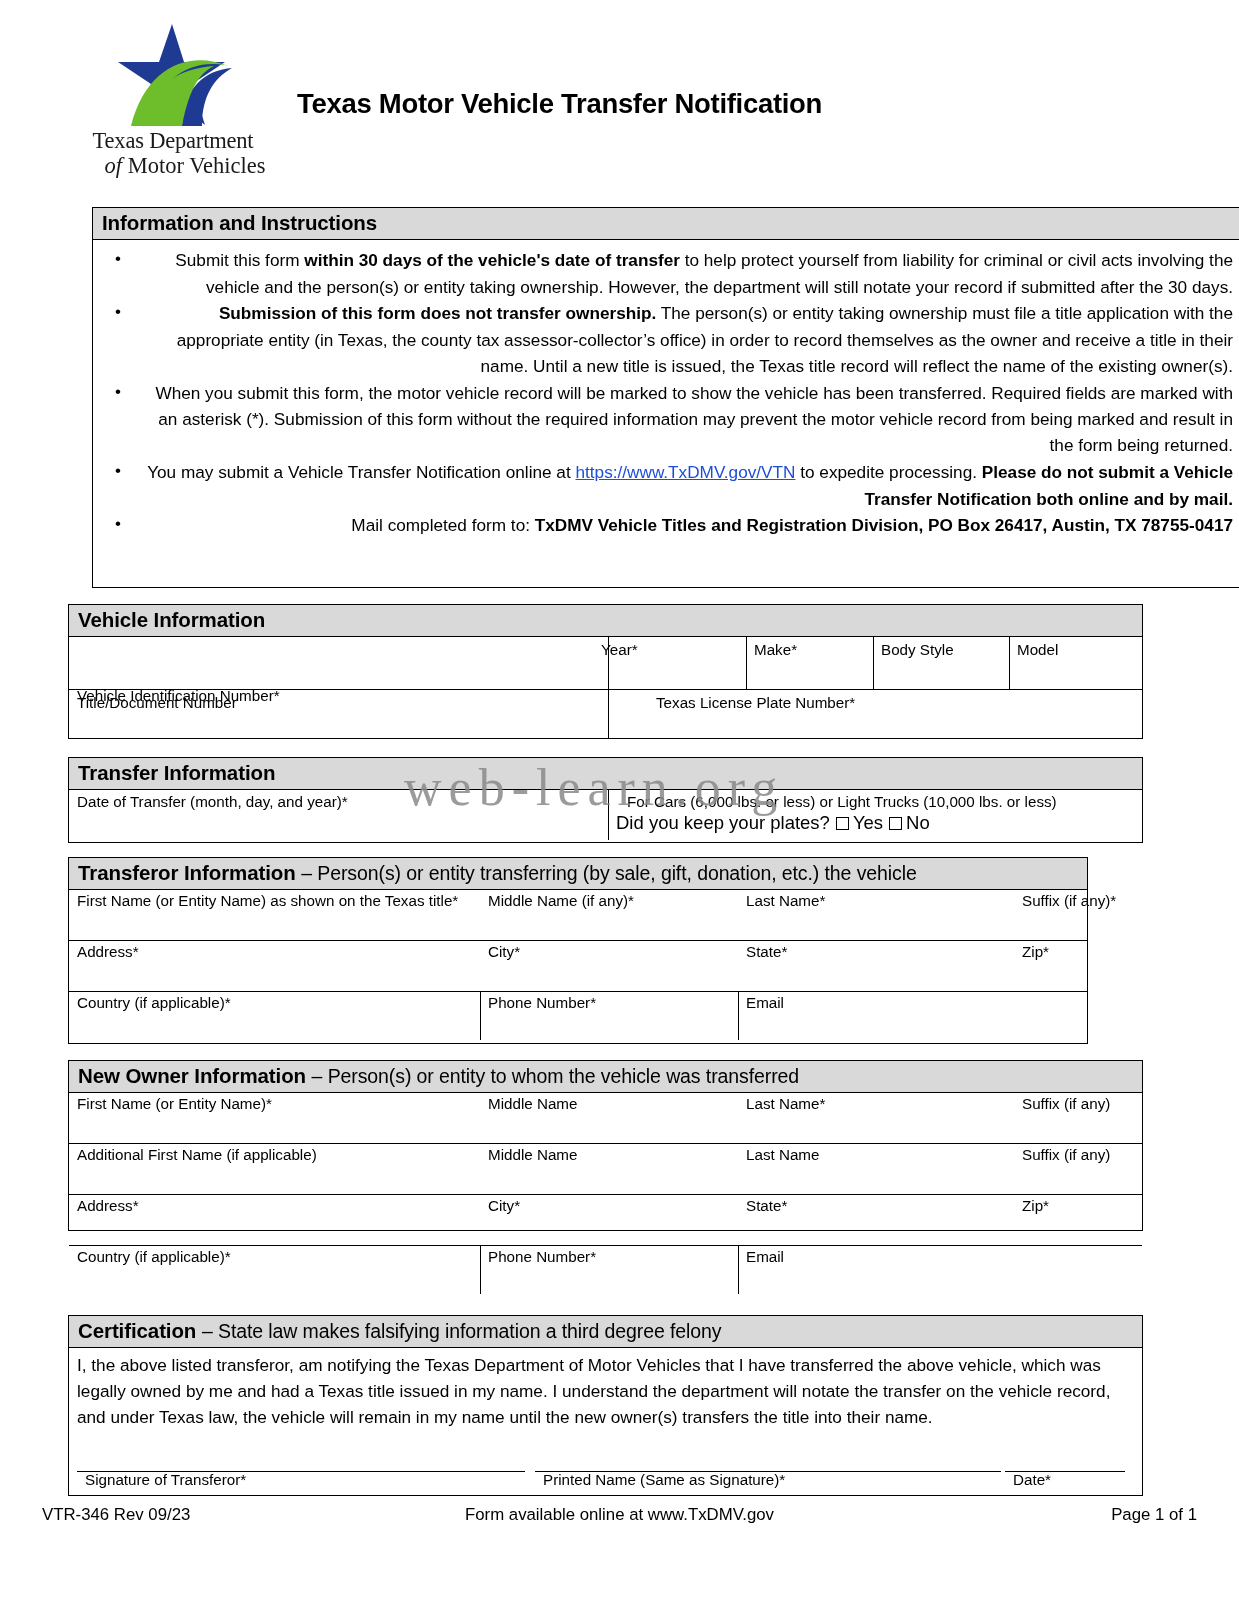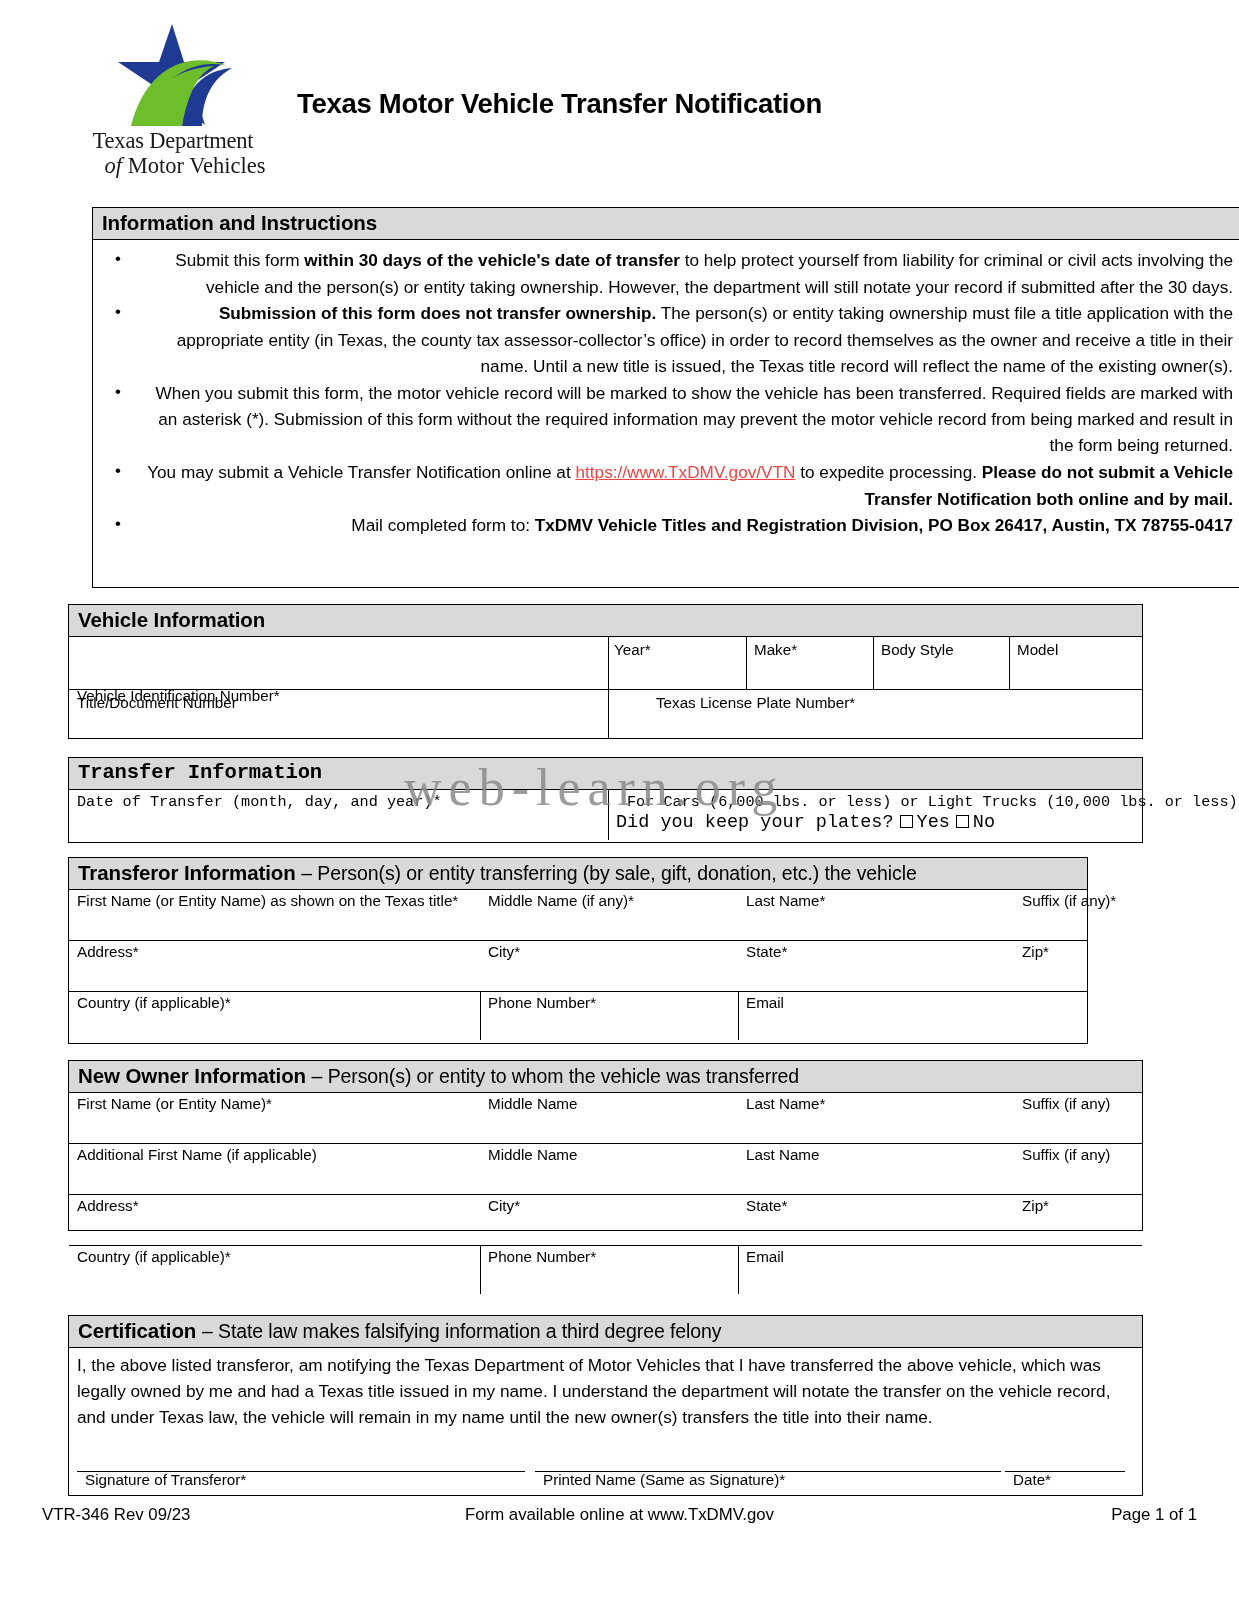--- a/index.html
+++ b/index.html
@@ -91,21 +91,21 @@
   }
   ul.instr > li::before {
     content: "\2022";
     position: absolute;
     left: -22px;
     top: -1px;
     font-size: 17px;
   }
   b, strong { font-weight: bold; }
   a.link {
-    color: #ef4444;
+    color: #1d4ed8;
     text-decoration: underline;
   }
 
   
   #vehicle { left: 68px; top: 604px; width: 1075px; height: 135px; }
   .vrow { position: relative; }
   .vrow.r1 { height: 53px; border-bottom: 1.4px solid #000; }
   .vrow.r2 { height: 49px; }
   .cell {
     position: absolute;
@@ -116,21 +116,21 @@
     white-space: nowrap;
   }
   .vdiv {
     position: absolute;
     top: 0; bottom: 0;
     width: 0;
     border-left: 1.4px solid #000;
   }
 
   
-  #transfer { left: 68px; top: 757px; width: 1075px; height: 86px; font-family: Liberation Mono, monospace; }
+  #transfer { left: 68px; top: 757px; width: 1075px; height: 86px; }
   #transfer .tbody { position: relative; height: 50px; }
   .t-label {
     position: absolute;
     padding: 3px 0 0 8px;
     font-size: 15.2px;
     white-space: nowrap;
   }
   .plates-line {
     position: absolute;
     left: 8px; top: 22px;
@@ -242,21 +242,21 @@
   </div>
 
   <div class="box" id="vehicle">
     <div class="sect-head">Vehicle Information</div>
 
     <div class="vrow r1">
       <div class="cell" style="left:0; width:539px;margin-top:46px;">
         <span>Vehicle Identification Number*</span>
       </div>
       <div class="vdiv" style="left:539px;"></div>
-      <div class="cell" style="left:539px; width:138px;padding-left:6px;">
+      <div class="cell" style="left:526px; width:138px;padding-left:6px;">
         <span>Year*</span>
       </div>
       <div class="vdiv" style="left:677px;"></div>
       <div class="cell" style="left:677px; width:127px;">
         <span>Make*</span>
       </div>
       <div class="vdiv" style="left:804px;"></div>
       <div class="cell" style="left:804px; width:136px;">
         <span>Body Style</span>
       </div>

